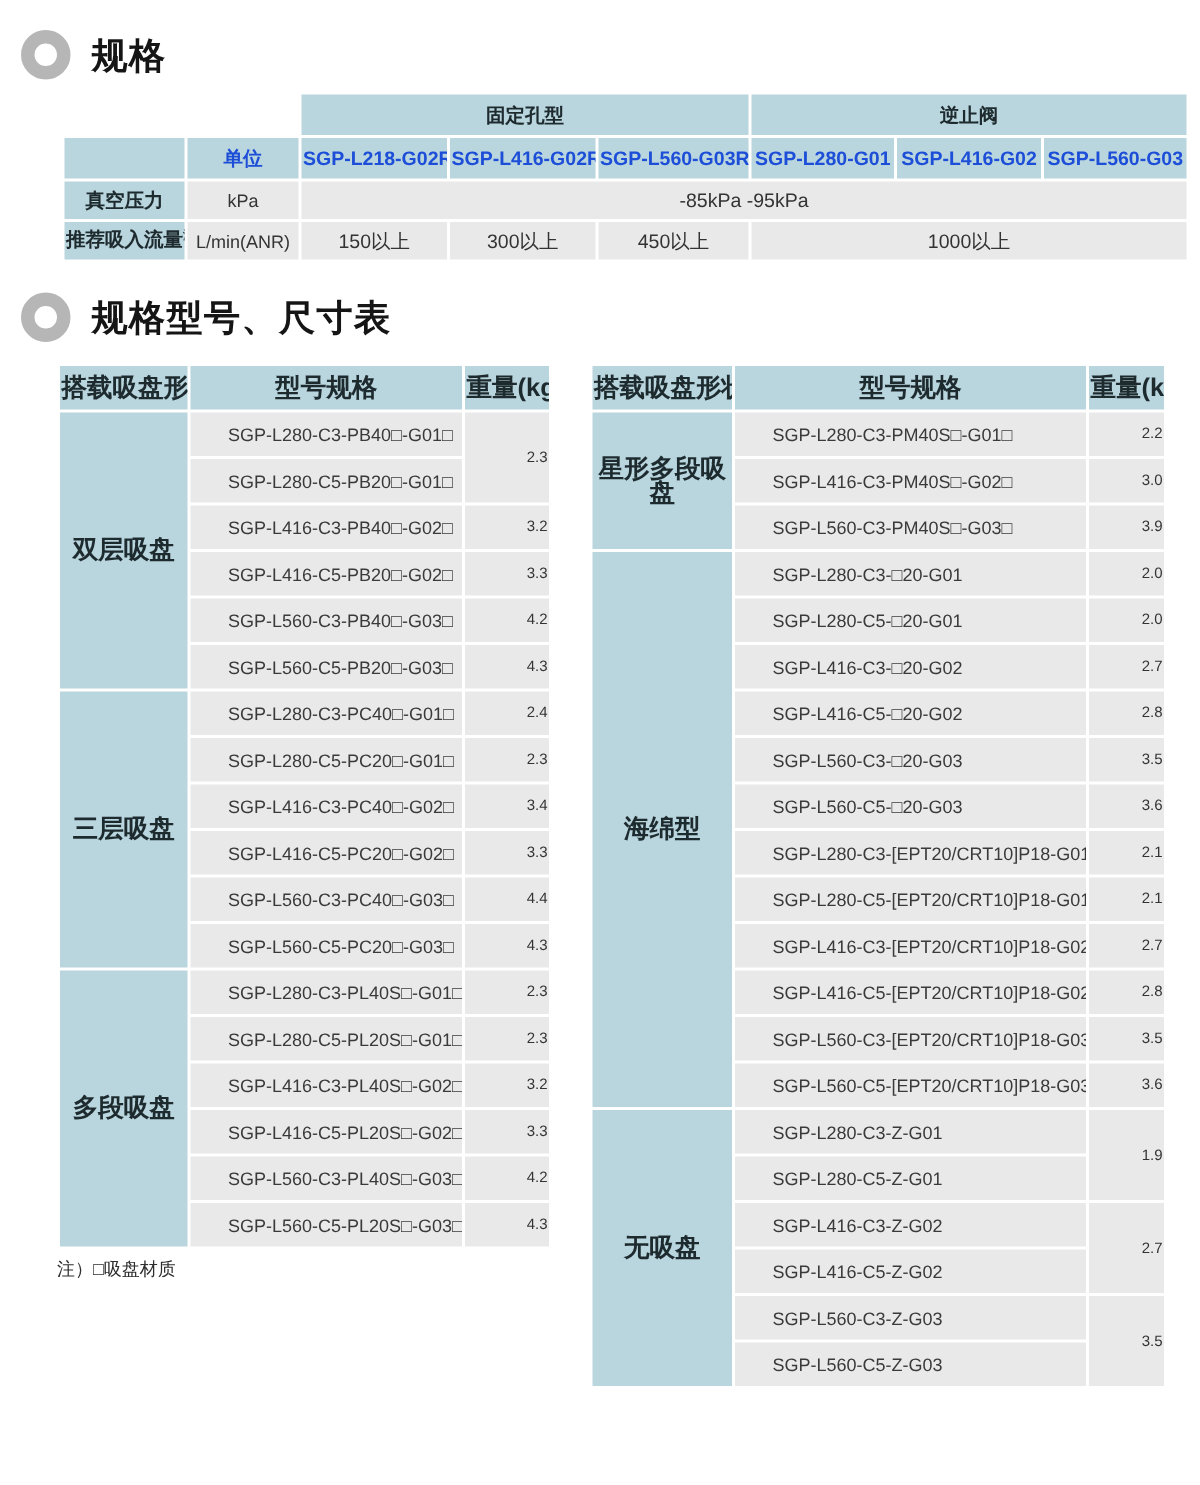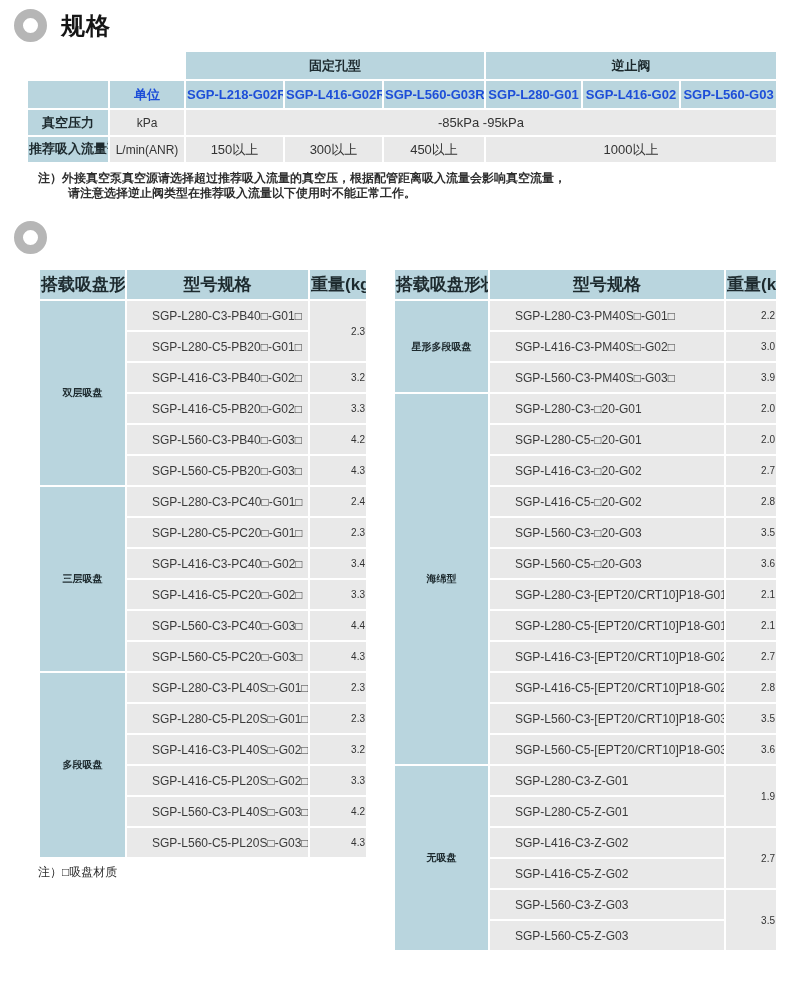--- a/index.html
+++ b/index.html
@@ -2,47 +2,47 @@
 <html><head>
 <meta charset="utf-8">
 <style>
   html,body{margin:0;padding:0;background:#fff;}
   body{width:800px;height:990px;font-family:"Liberation Sans","DejaVu Sans",sans-serif;color:#333;}
   .page{position:relative;width:800px;height:990px;overflow:hidden;}
 
   .sec-title{display:flex;align-items:center;gap:14px;margin:0 0 0 14px;}
   .sec-title .donut{width:15px;height:15px;border:9px solid #b6b6b6;border-radius:50%;flex:0 0 auto;}
   .sec-title h1{margin:0;font-size:24px;font-weight:bold;color:#151515;letter-spacing:1px;}
-  .sec1-title{padding-top:9px;}
+  .sec1-title{padding-top:20px;}
   .sec2-title{margin-top:20px;}
 
   table{border-collapse:separate;border-spacing:2px;table-layout:fixed;}
   td{overflow:hidden;white-space:nowrap;}
 
   
-  .t1{width:752px;margin:8px 0 0 26px;}
+  .t1{width:752px;margin:8px 0 0 41px;}
   .t1 td{height:23px;font-size:13px;text-align:center;vertical-align:middle;}
   .t1 .blank{background:transparent;}
   .blue{background:#b9d5de;font-weight:bold;color:#1d2a2e;}
   .gray{background:#e9e9e9;}
   .t1 .ghead td{height:25px;}
   .t1 .mhead td{height:25px;font-size:11.5px;font-weight:normal;color:#1d4ed8;}
   .t1 .mhead .blue{font-weight:bold;font-size:13px;}
   .t1 .lab{font-size:13px;}
   .t1 .unit{font-size:12px;color:#343434;}
   .t1 sup{font-size:8px;vertical-align:super;}
 
   .note{margin:7px 0 0 38px;font-size:12px;line-height:15px;color:#2e2e2e;font-weight:bold;}
   .note .l2{margin-left:30px;}
 
   
   .tables{display:flex;gap:25px;margin:14px 0 0 38px;align-items:flex-start;}
   .t2 td{height:27px;vertical-align:middle;}
   .t2 .hd{background:#b9d5de;font-weight:bold;font-size:17px;color:#1d2a2e;text-align:center;}
-  .t2 .shape{background:#b9d5de;font-weight:bold;font-size:10px;color:#1d2a2e;text-align:center;white-space:normal;line-height:16px;}
+  .t2 .shape{background:#b9d5de;font-weight:bold;font-size:17px;color:#1d2a2e;text-align:center;white-space:normal;line-height:16px;}
   .t2 .model{background:#e9e9e9;font-size:12px;color:#3a3a3a;text-align:left;padding-left:25px;}
   .t2 .wt{background:#e9e9e9;font-size:10px;color:#333;text-align:right;}
   .t2-left{width:330px;}
   .t2-right{width:385px;}
   .tnote{margin-top:5px;font-size:12px;color:#2e2e2e;font-weight:normal;}
 </style>
 </head>
 <body>
 
 <div class="page">
@@ -88,27 +88,24 @@
       <td class="blue lab"><span>推荐吸入流量</span><sup>注</sup></td>
       <td class="gray unit">L/min(ANR)</td>
       <td class="gray">150以上</td>
       <td class="gray">300以上</td>
       <td class="gray">450以上</td>
       <td class="gray" colspan="3">1000以上</td>
     </tr>
   </tbody>
     </table>
 
-  <div class="note">
-    <div>注）外接真空泵真空源请选择超过推荐吸入流量的真空压，根据配管距离吸入流量会影响真空流量，</div>
-    <div class="l2">请注意选择逆止阀类型在推荐吸入流量以下使用时不能正常工作。</div>
-  </div>
 
   <div class="sec-title sec2-title">
     <div class="donut"></div>
+    <h1>规格型号、尺寸表</h1>
   </div>
 
   <div class="tables">
 
     <div>
       <table class="t2 t2-left">
         <colgroup>
             <col style="width:85px">
             <col style="width:181px">
             <col style="width:56px">

